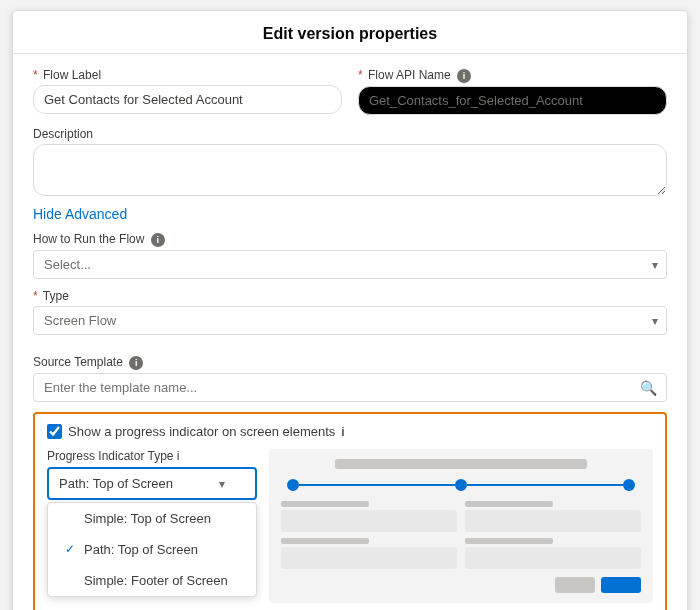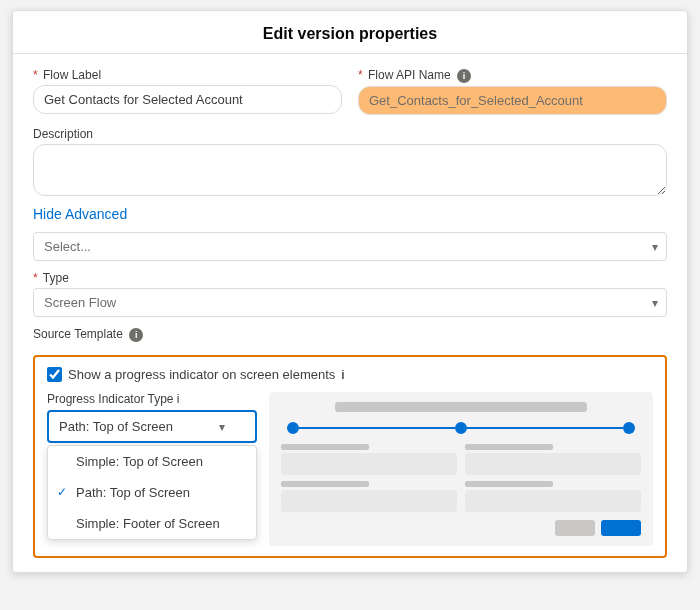--- a/index.html
+++ b/index.html
@@ -69,21 +69,21 @@
     .form-control {
       border: 1px solid #dddbda;
       border-radius: 12px;
       padding: 6px 10px;
       font-size: 13px;
       color: #3e3e3c;
       background: #fff;
       outline: none;
     }
     .form-control.readonly {
-      background: #fdba74;
+      background: #000000;
       color: #706e6b;
     }
     .form-control.textarea {
       height: 52px;
       resize: vertical;
       width: 100%;
     }
     .hide-advanced {
       color: #0070d2;
       font-size: 14px;
@@ -201,20 +201,21 @@
       content: '▾';
       color: #706e6b;
       font-size: 12px;
     }
     .dropdown-menu {
       background: #fff;
       border: 1px solid #dddbda;
       border-radius: 4px;
       margin-top: 2px;
       box-shadow: 0 2px 8px rgba(0,0,0,0.15);
+      padding-left: 8px;
     }
     .dropdown-item {
       padding: 8px 10px 8px 28px;
       font-size: 13px;
       color: #3e3e3c;
       cursor: pointer;
       position: relative;
     }
     .dropdown-item.selected::before {
       content: '✓';
@@ -330,46 +331,54 @@
     <div class="form-group" style="margin-bottom:10px;">
       <label>Description</label>
       <textarea class="form-control textarea" style=""></textarea>
     </div>
 
     
     <a class="hide-advanced">Hide Advanced</a>
 
     
     <div class="form-group" style="margin-bottom:10px;">
+      <label>
+        <span>How to Run the Flow</span>
+        <span class="info-icon">i</span>
+      </label>
       <div class="select-wrapper">
         <select>
           <option value="">Select...</option>
         </select>
       </div>
     </div>
 
     
-    <div class="form-group" style="margin-bottom:10px;">
+    <div class="form-group" style="margin-bottom:20px;">
       <label>
         <span class="required">*</span>
         <span>Type</span>
       </label>
       <div class="select-wrapper">
         <select>
           <option value="screen_flow" selected="">Screen Flow</option>
         </select>
       </div>
     </div>
 
     
     <div class="form-group" style="margin-bottom:10px;justify-content:center;">
       <label>
         <span>Source Template</span>
         <span class="info-icon">i</span>
       </label>
+      <div class="search-wrapper">
+        <input type="text" placeholder="Enter the template name..." style="">
+        <span class="search-icon">🔍</span>
+      </div>
     </div>
 
     
     <div class="orange-section">
 
       <div class="checkbox-row">
         <input type="checkbox" checked="" style="">
         <label>Show a progress indicator on screen elements</label>
         <span class="info-icon">i</span>
       </div>

